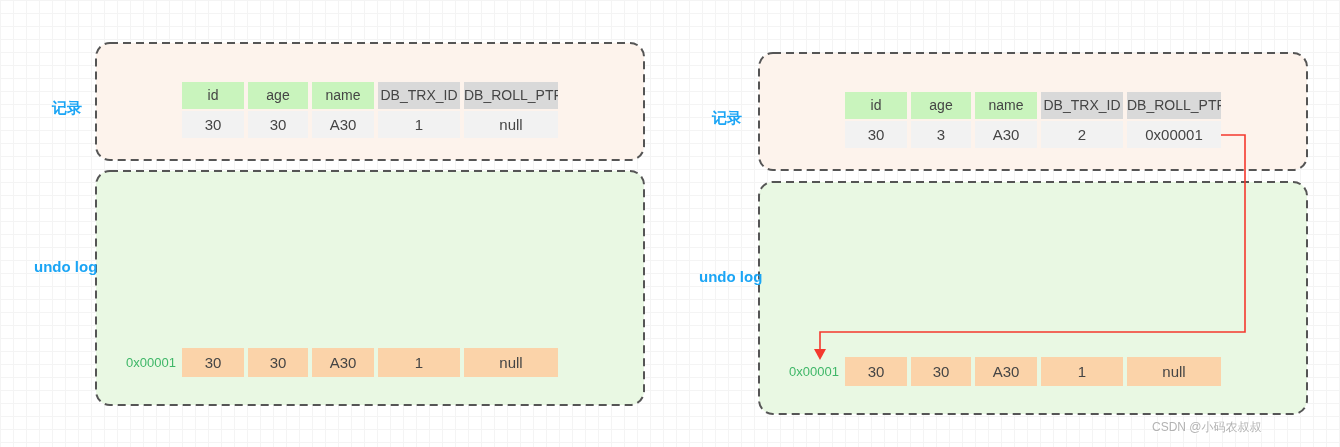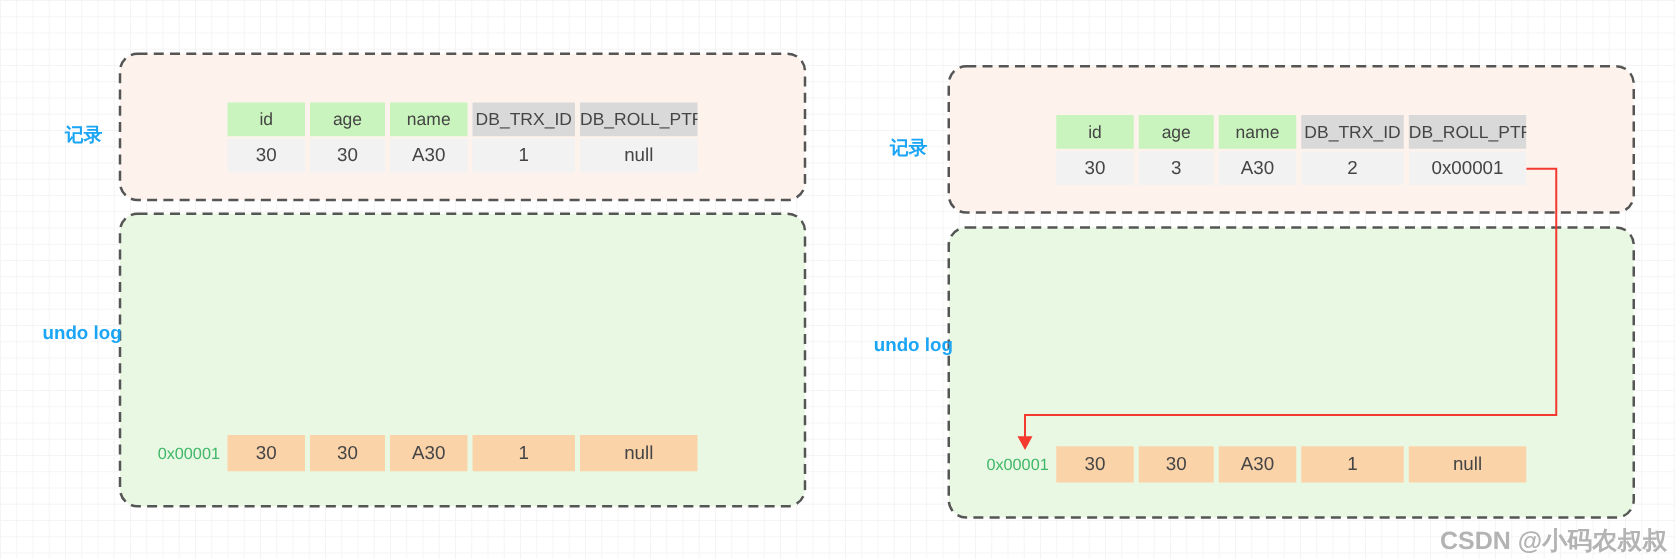--- a/index.html
+++ b/index.html
@@ -31,23 +31,22 @@
   .green{background:#c9f4bd;}
   .gray{background:#d9d9d9;}
   .w1{width:62px;}.w2{width:60px;}.w3{width:62px;}.w4{width:82px;}.w5{width:94px;}
   .undo-row{display:flex;align-items:center;column-gap:4px;}
   .addr{
     display:inline-block;width:52px;text-align:right;
     font-size:13px;color:#3fb768;white-space:nowrap;margin-right:2px;
   }
   .ucell{height:29px;line-height:29px;font-size:15px;background:#fbd3a9;}
   .watermark{
-    font-size:20px;color:#b3b3b3;white-space:nowrap;
+    font-size:12px;color:#b3b3b3;white-space:nowrap;
     text-shadow:1px 1px 0 #ffffff;
-    font-weight:bold;
   }
 </style>
 </head>
 <body>
 
 <div id="canvas">
 
   <svg class="overlay" width="1340" height="447">
 
     <rect class="dashedbox" x="96" y="43" width="548" height="117" rx="14" fill="#fdf3ec"></rect>

